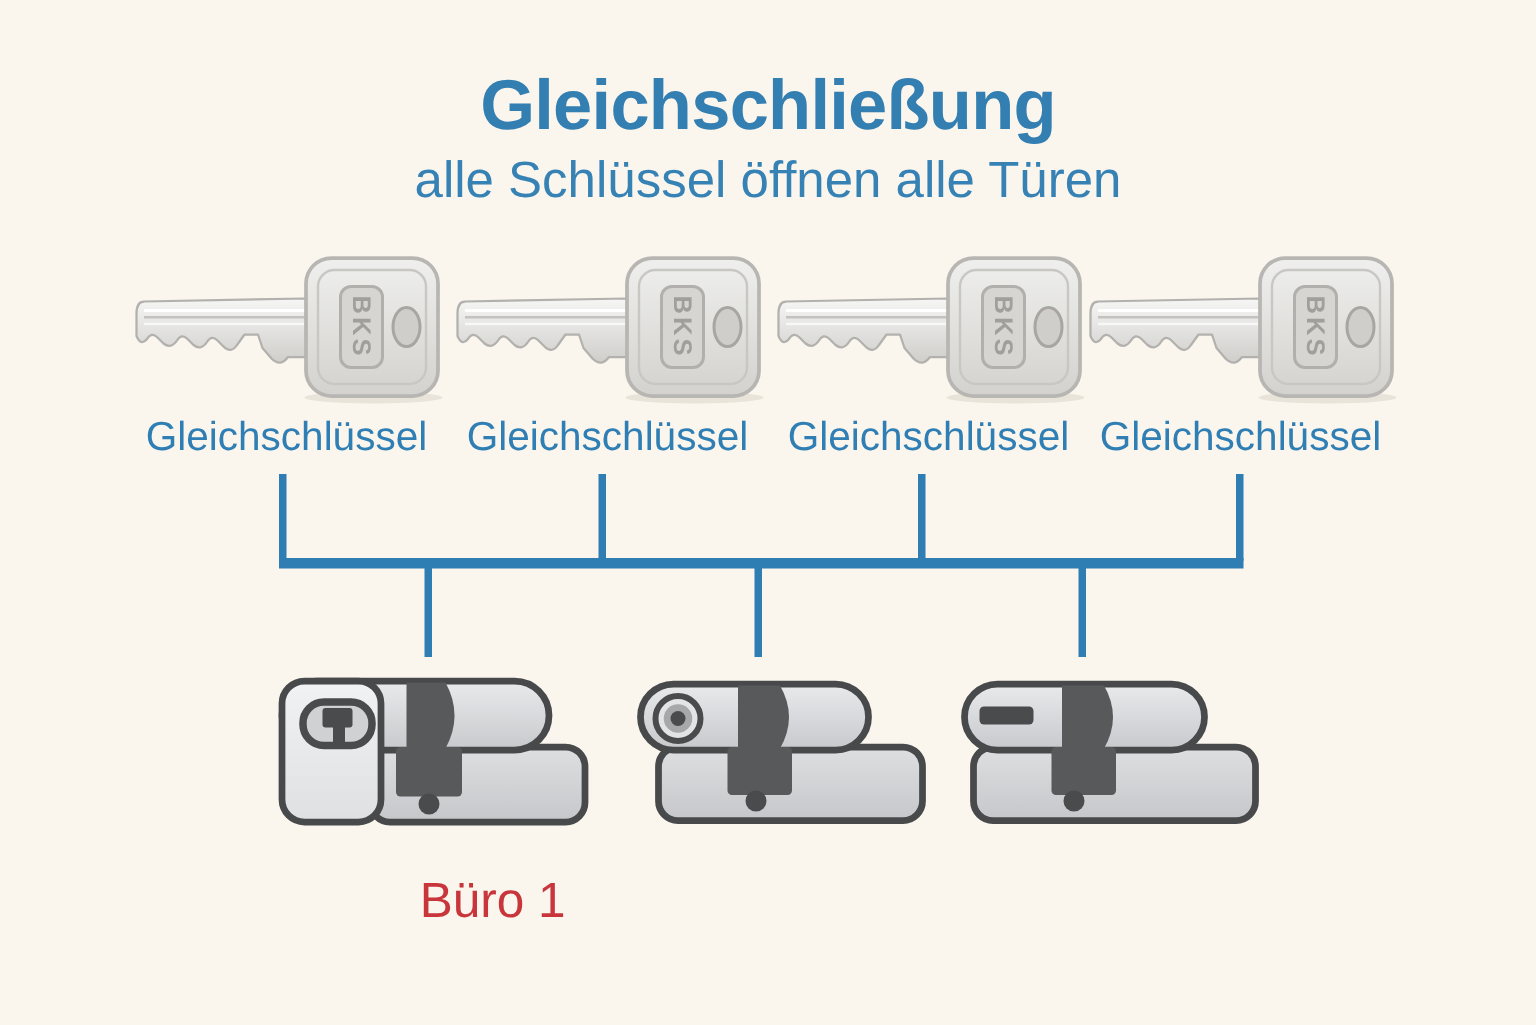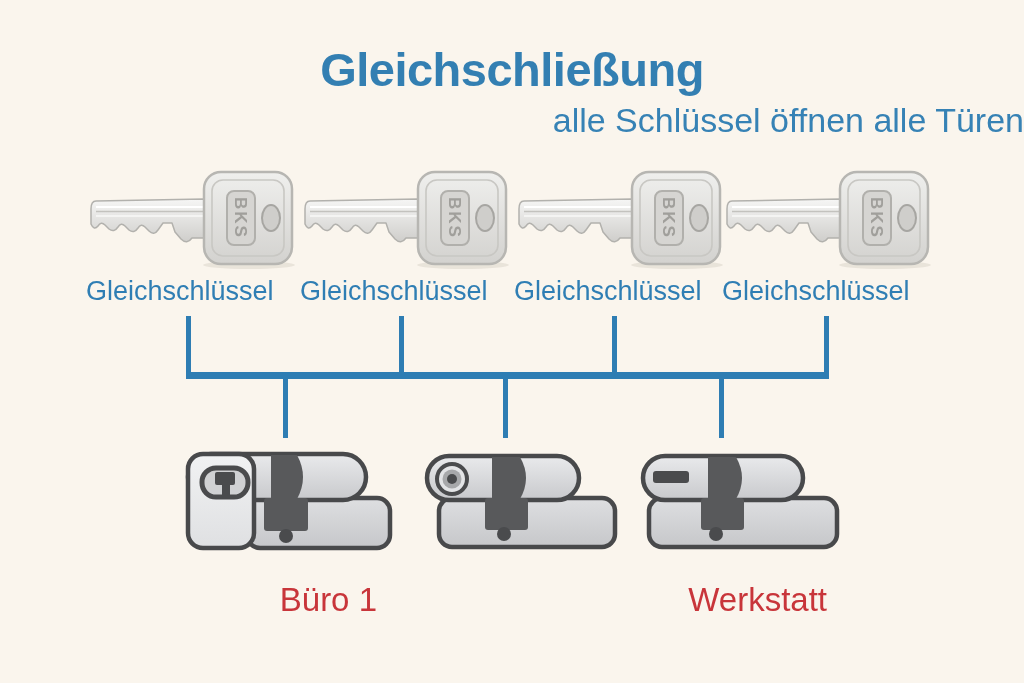--- a/index.html
+++ b/index.html
@@ -6,26 +6,26 @@
   #stage{
     position:relative;width:1024px;height:683px;margin:0 auto;
     background:#faf5ed;overflow:hidden;
     font-family:"Liberation Sans",sans-serif;
   }
   .title{
     position:absolute;left:0;top:42px;width:1024px;text-align:center;
     font-size:47px;font-weight:bold;color:#337fb2;letter-spacing:-0.5px;
   }
   .subtitle{
-    position:absolute;left:0;top:101px;width:1024px;text-align:right;
+    position:absolute;left:0;top:101px;width:1024px;text-align:center;
     font-size:34px;font-weight:normal;color:#3682b5;
   }
   .key{position:absolute;top:166px;}
   .key-label{
-    position:absolute;top:276px;width:210px;
+    position:absolute;top:276px;width:210px;text-align:center;
     font-size:27px;color:#2f7eb4;
   }
   .vline{position:absolute;width:5px;background:#2e7db3;}
   .vline.top{top:316px;height:58px;}
   .vline.bottom{top:377px;height:61px;}
   .hbar{position:absolute;top:372px;left:186px;width:643px;height:7px;background:#2e7db3;}
   .cyl{position:absolute;}
   .cyl-label{
     position:absolute;top:581px;width:200px;text-align:right;
     font-size:33px;color:#c8353a;
@@ -164,15 +164,14 @@
   <svg class="cyl" style="left:640px;top:453px" width="200" height="97" viewBox="0 0 200 97">
     <rect x="9" y="45" width="188" height="49" rx="13" fill="url(#cylBodyGrad)" stroke="#48494b" stroke-width="4.5"></rect>
     <rect x="3" y="3" width="160" height="44" rx="22" fill="url(#barrelGrad)" stroke="#48494b" stroke-width="4.5"></rect>
     <path d="M68,4 L96,4 Q108,25 96,46 L68,46 Z" fill="#58595b"></path>
     <rect x="61" y="45" width="43" height="32" rx="3" fill="#58595b"></rect>
     <rect x="13" y="18" width="36" height="12" rx="3" fill="#4a4b4d"></rect>
     <circle cx="76" cy="81" r="7" fill="#4a4b4d"></circle>
   </svg>
 
   <div class="cyl-label" style="left:177px">Büro 1</div>
-  <div class="cyl-label" style="left:627px">Werkstatt</div>
 
 </div>
 
 </body></html>

